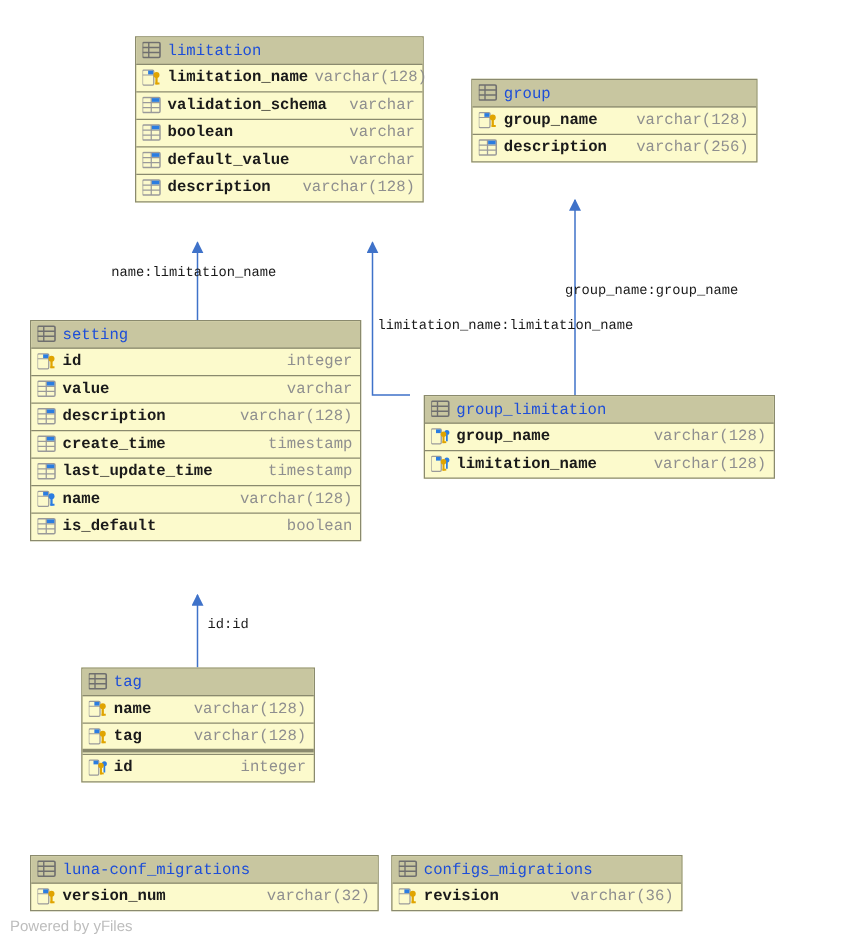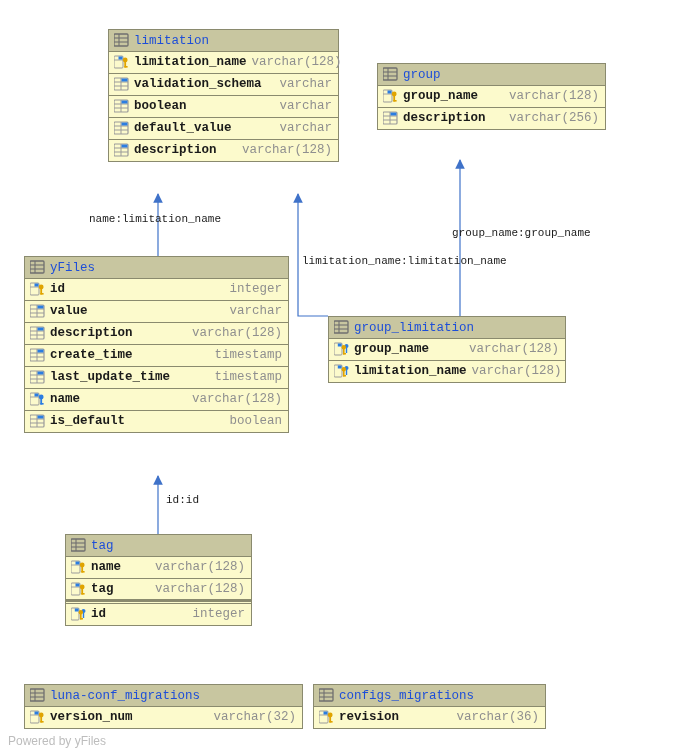--- a/index.html
+++ b/index.html
@@ -211,21 +211,21 @@
       </div>
     </div>
   </div>
 <div class="tbl" id="t-setting" style="left:24px;top:256px;width:265px">
     <div class="tbl-head">
       <span class="icon">
         <svg width="15" height="15">
           <use href="#ic-table"></use>
         </svg>
       </span>
-      <span class="tbl-title">yFiles</span>
+      <span class="tbl-title">setting</span>
     </div>
     <div class="rows">
       <div class="row">
         <span class="icon">
           <svg width="15" height="15">
             <use href="#ic-pk"></use>
           </svg>
         </span>
         <span class="col-name">id</span>
         <span class="col-type">integer</span>
@@ -279,21 +279,21 @@
         <span class="icon">
           <svg width="15" height="15">
             <use href="#ic-col"></use>
           </svg>
         </span>
         <span class="col-name">is_default</span>
         <span class="col-type">boolean</span>
       </div>
     </div>
   </div>
-<div class="tbl" id="t-group_limitation" style="left:328px;top:316px;width:238px">
+<div class="tbl" id="t-group_limitation" style="left:339px;top:316px;width:281px">
     <div class="tbl-head">
       <span class="icon">
         <svg width="15" height="15">
           <use href="#ic-table"></use>
         </svg>
       </span>
       <span class="tbl-title">group_limitation</span>
     </div>
     <div class="rows">
       <div class="row">

